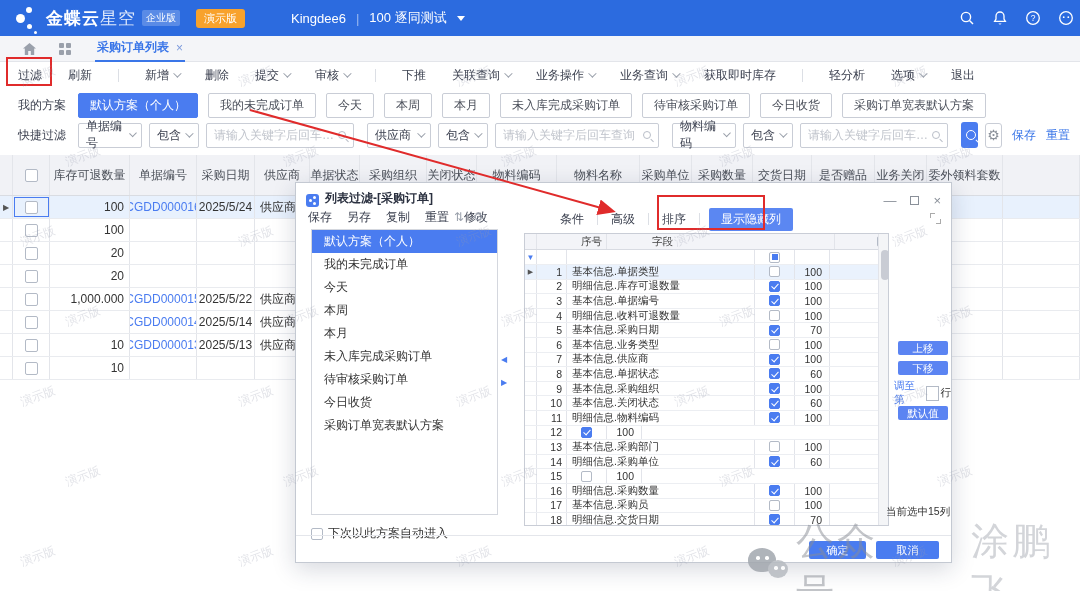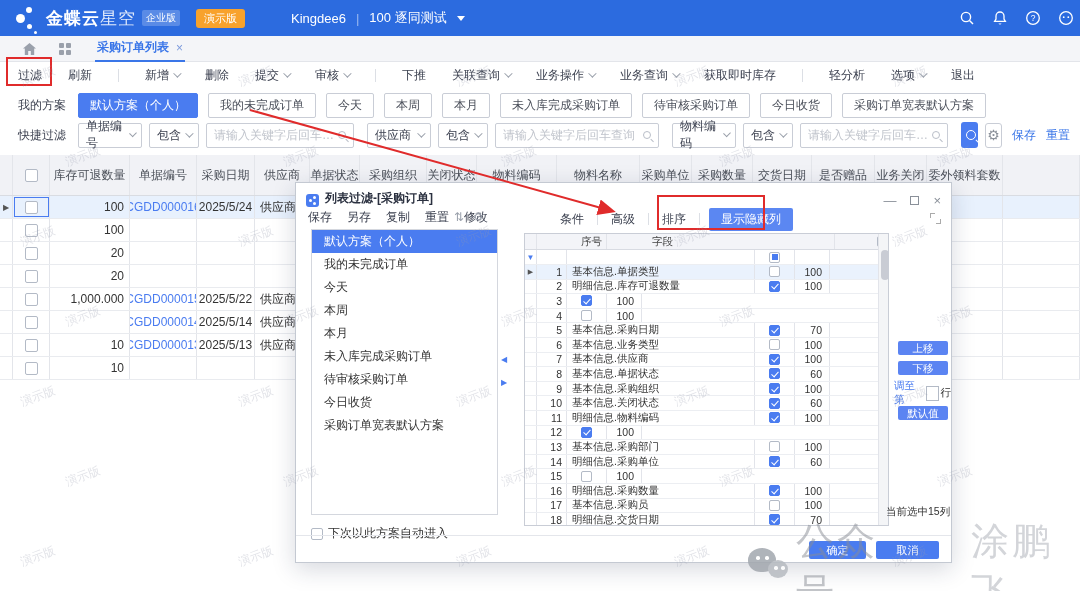--- a/index.html
+++ b/index.html
@@ -633,29 +633,31 @@
             <div class="fg-cell fg-c2">明细信息.库存可退数量</div>
             <div class="fg-cell fg-c3">
               <span class="fg-cb checked"></span>
             </div>
             <div class="fg-cell fg-c4">100</div>
             <div class="fg-cell fg-c5"></div>
           </div>
           <div class="fg-row">
             <div class="fg-cell fg-c0"></div>
             <div class="fg-cell fg-c1">3</div>
+            <div class="fg-cell fg-c2">基本信息.单据编号</div>
             <div class="fg-cell fg-c3">
               <span class="fg-cb checked"></span>
             </div>
             <div class="fg-cell fg-c4">100</div>
             <div class="fg-cell fg-c5"></div>
           </div>
           <div class="fg-row">
             <div class="fg-cell fg-c0"></div>
             <div class="fg-cell fg-c1">4</div>
+            <div class="fg-cell fg-c2">明细信息.收料可退数量</div>
             <div class="fg-cell fg-c3">
               <span class="fg-cb"></span>
             </div>
             <div class="fg-cell fg-c4">100</div>
             <div class="fg-cell fg-c5"></div>
           </div>
           <div class="fg-row">
             <div class="fg-cell fg-c0"></div>
             <div class="fg-cell fg-c1">5</div>
             <div class="fg-cell fg-c2">基本信息.采购日期</div>

